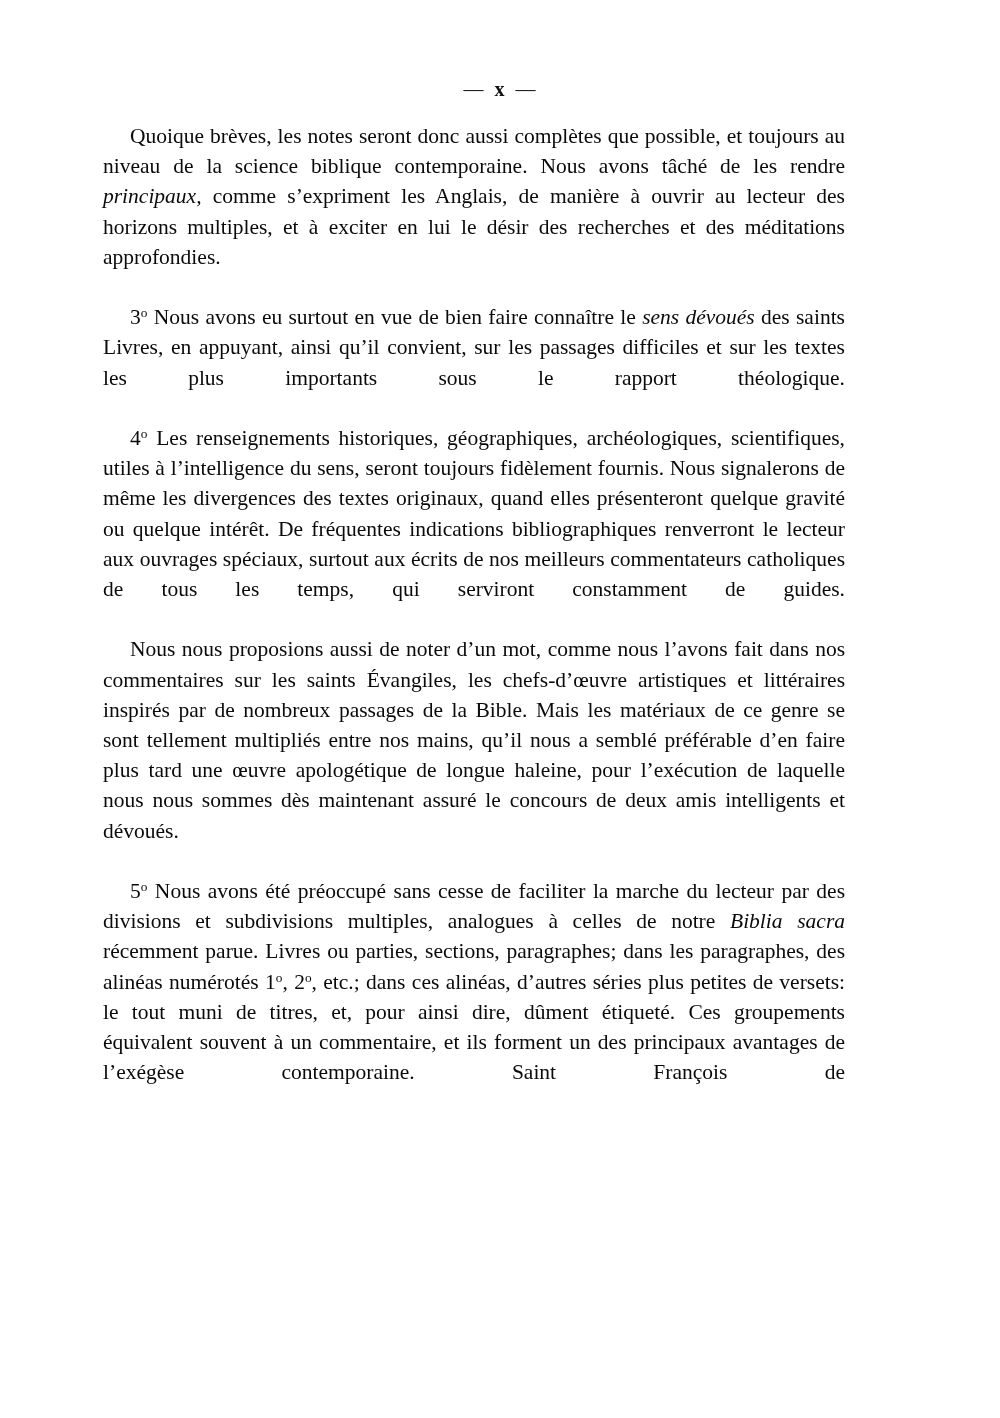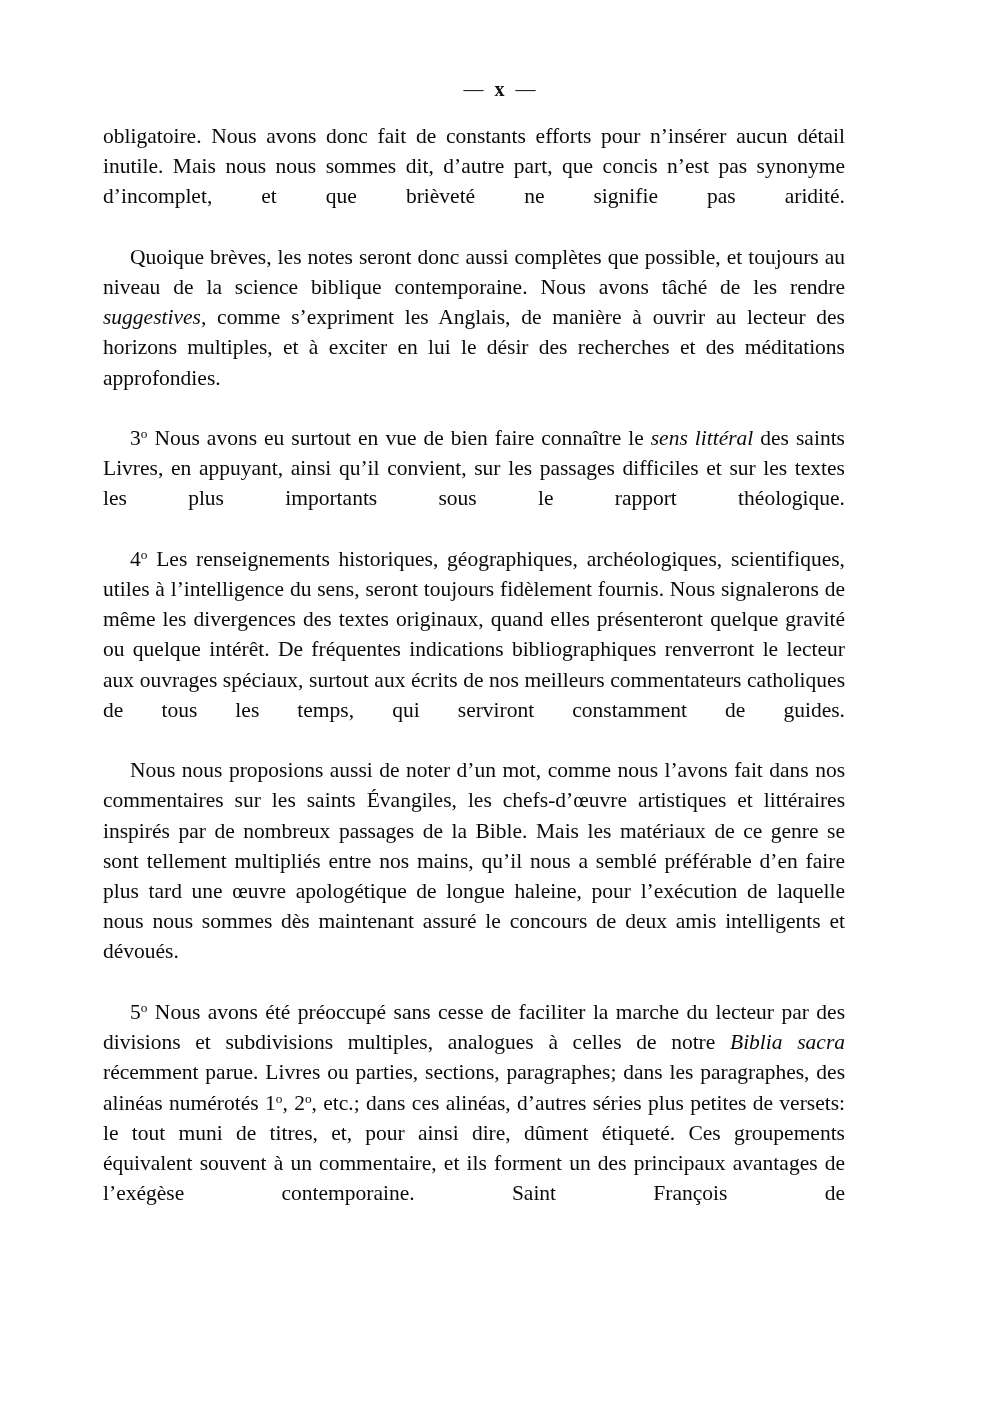--- a/index.html
+++ b/index.html
@@ -73,21 +73,20 @@
 </head>
 <body>
 
 <div class="page">
 
   <div class="running-head">
     <span class="dash">—</span><span>x</span><span class="dash">—</span>
   </div>
 
   <div class="textblock" id="body-text-column">
-      <p class="para no-indent">obligatoire. Nous avons donc fait de constants efforts pour n’insérer aucun détail inutile. Mais nous nous sommes dit, d’autre part, que concis n’est pas synonyme d’incomplet, et que brièveté ne signifie pas aridité.</p>
-      <p class="para">Quoique brèves, les notes seront donc aussi complètes que possible, et toujours au niveau de la science biblique contemporaine. Nous avons tâché de les rendre <i>suggestives,</i> comme s’expriment les Anglais, de manière à ouvrir au lecteur des horizons multiples, et à exciter en lui le désir des recherches et des méditations approfondies.</p>
-      <p class="para"><span>3</span><span class="ord">o</span> Nous avons eu surtout en vue de bien faire connaître le <i>sens littéral</i> des saints Livres, en appuyant, ainsi qu’il convient, sur les passages difficiles et sur les textes les plus importants sous le rapport théologique.</p>
+      <p class="para">Quoique brèves, les notes seront donc aussi complètes que possible, et toujours au niveau de la science biblique contemporaine. Nous avons tâché de les rendre <i>principaux,</i> comme s’expriment les Anglais, de manière à ouvrir au lecteur des horizons multiples, et à exciter en lui le désir des recherches et des méditations approfondies.</p>
+      <p class="para"><span>3</span><span class="ord">o</span> Nous avons eu surtout en vue de bien faire connaître le <i>sens dévoués</i> des saints Livres, en appuyant, ainsi qu’il convient, sur les passages difficiles et sur les textes les plus importants sous le rapport théologique.</p>
       <p class="para"><span>4</span><span class="ord">o</span> Les renseignements historiques, géographiques, archéologiques, scientifiques, utiles à l’intelligence du sens, seront toujours fidèlement fournis. Nous signalerons de même les divergences des textes originaux, quand elles présenteront quelque gravité ou quelque intérêt. De fréquentes indications bibliographiques renverront le lecteur aux ouvrages spéciaux, surtout aux écrits de nos meilleurs commentateurs catholiques de tous les temps, qui serviront constamment de guides.</p>
       <p class="para">Nous nous proposions aussi de noter d’un mot, comme nous l’avons fait dans nos commentaires sur les saints Évangiles, les chefs-d’œuvre artistiques et littéraires inspirés par de nombreux passages de la Bible. Mais les matériaux de ce genre se sont tellement multipliés entre nos mains, qu’il nous a semblé préférable d’en faire plus tard une œuvre apologétique de longue haleine, pour l’exécution de laquelle nous nous sommes dès maintenant assuré le concours de deux amis intelligents et dévoués.</p>
       <p class="para"><span>5</span><span class="ord">o</span> Nous avons été préoccupé sans cesse de faciliter la marche du lecteur par des divisions et subdivisions multiples, analogues à celles de notre <i>Biblia sacra</i> récemment parue. Livres ou parties, sections, paragraphes; dans les paragraphes, des alinéas numérotés <span>1</span><span class="ord">o</span>, <span>2</span><span class="ord">o</span>, etc.; dans ces alinéas, d’autres séries plus petites de versets: le tout muni de titres, et, pour ainsi dire, dûment étiqueté. Ces groupements équivalent souvent à un commentaire, et ils forment un des principaux avantages de l’exégèse contemporaine. Saint François de</p>
     </div>
 
 </div>
 
 </body></html>

